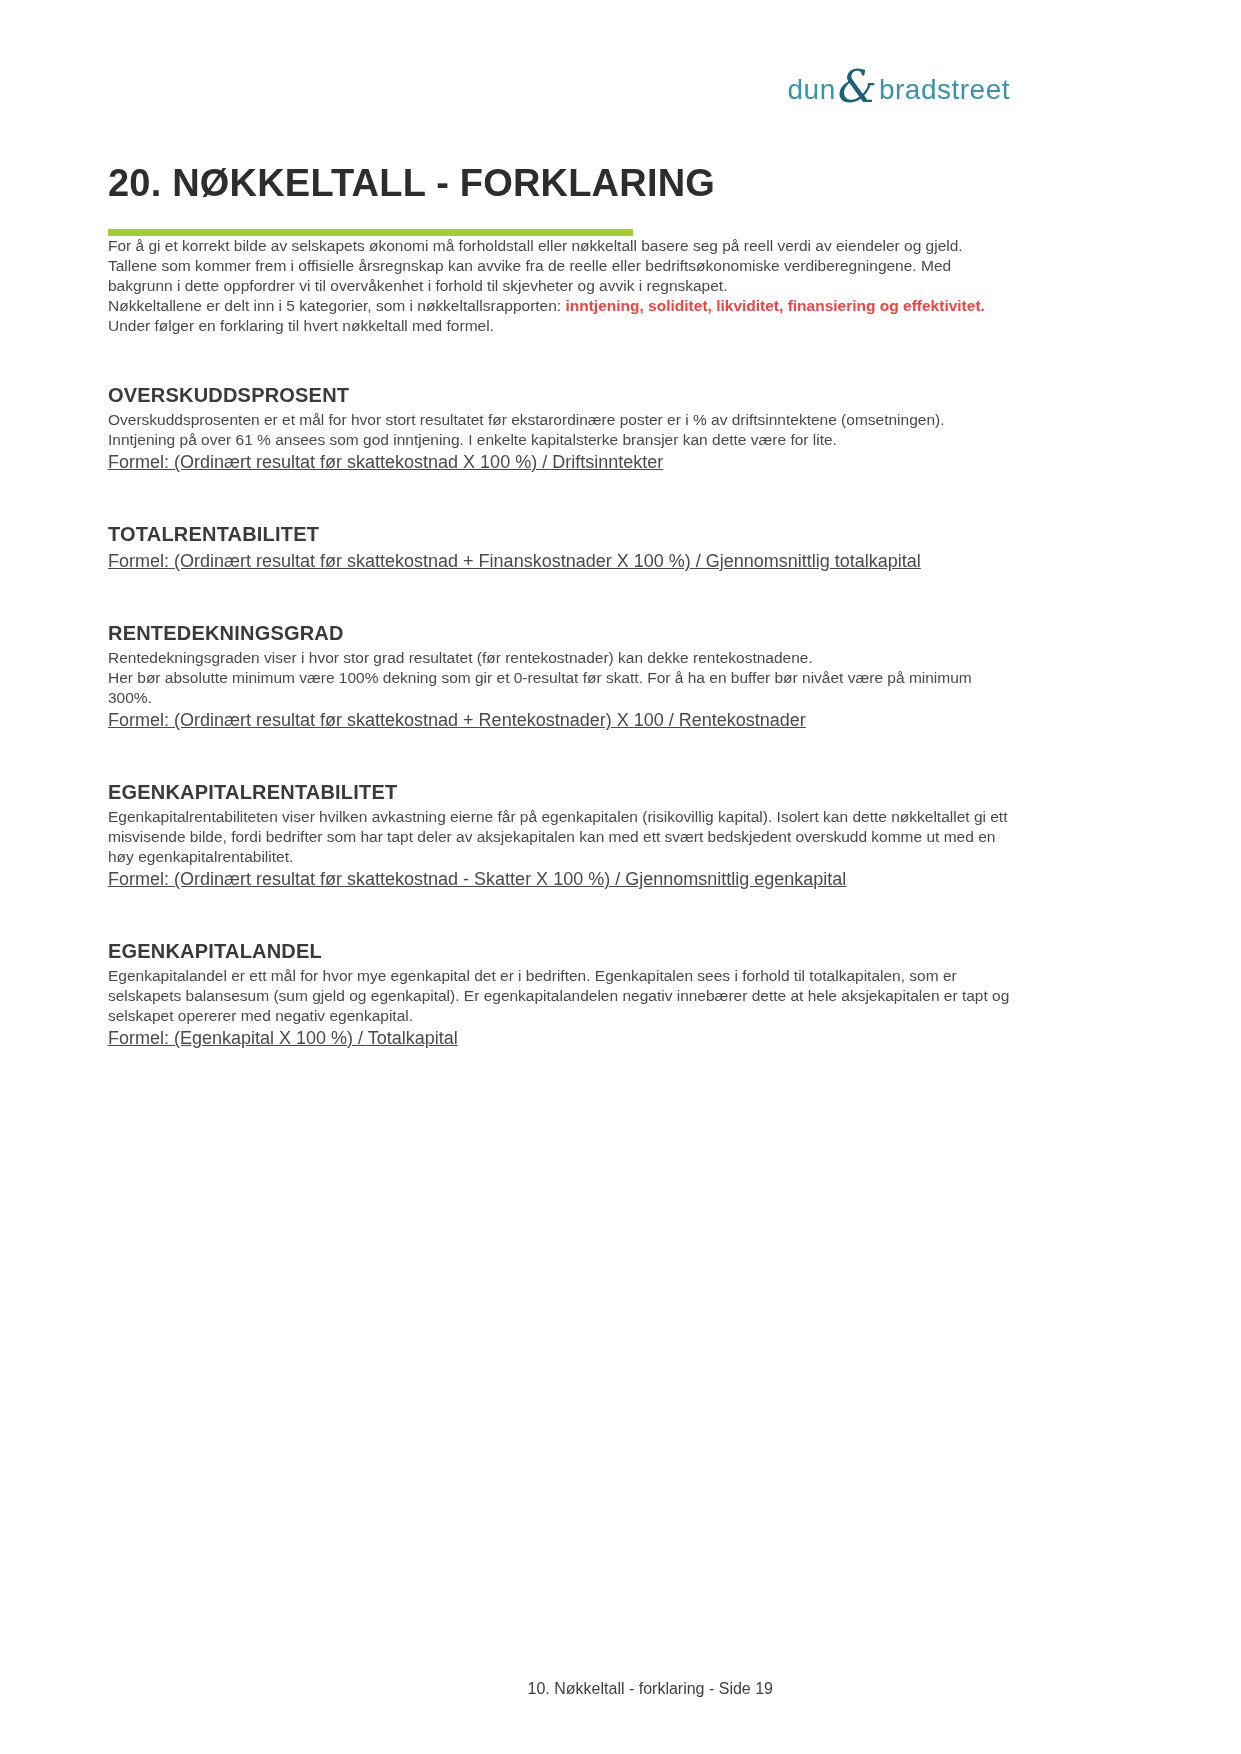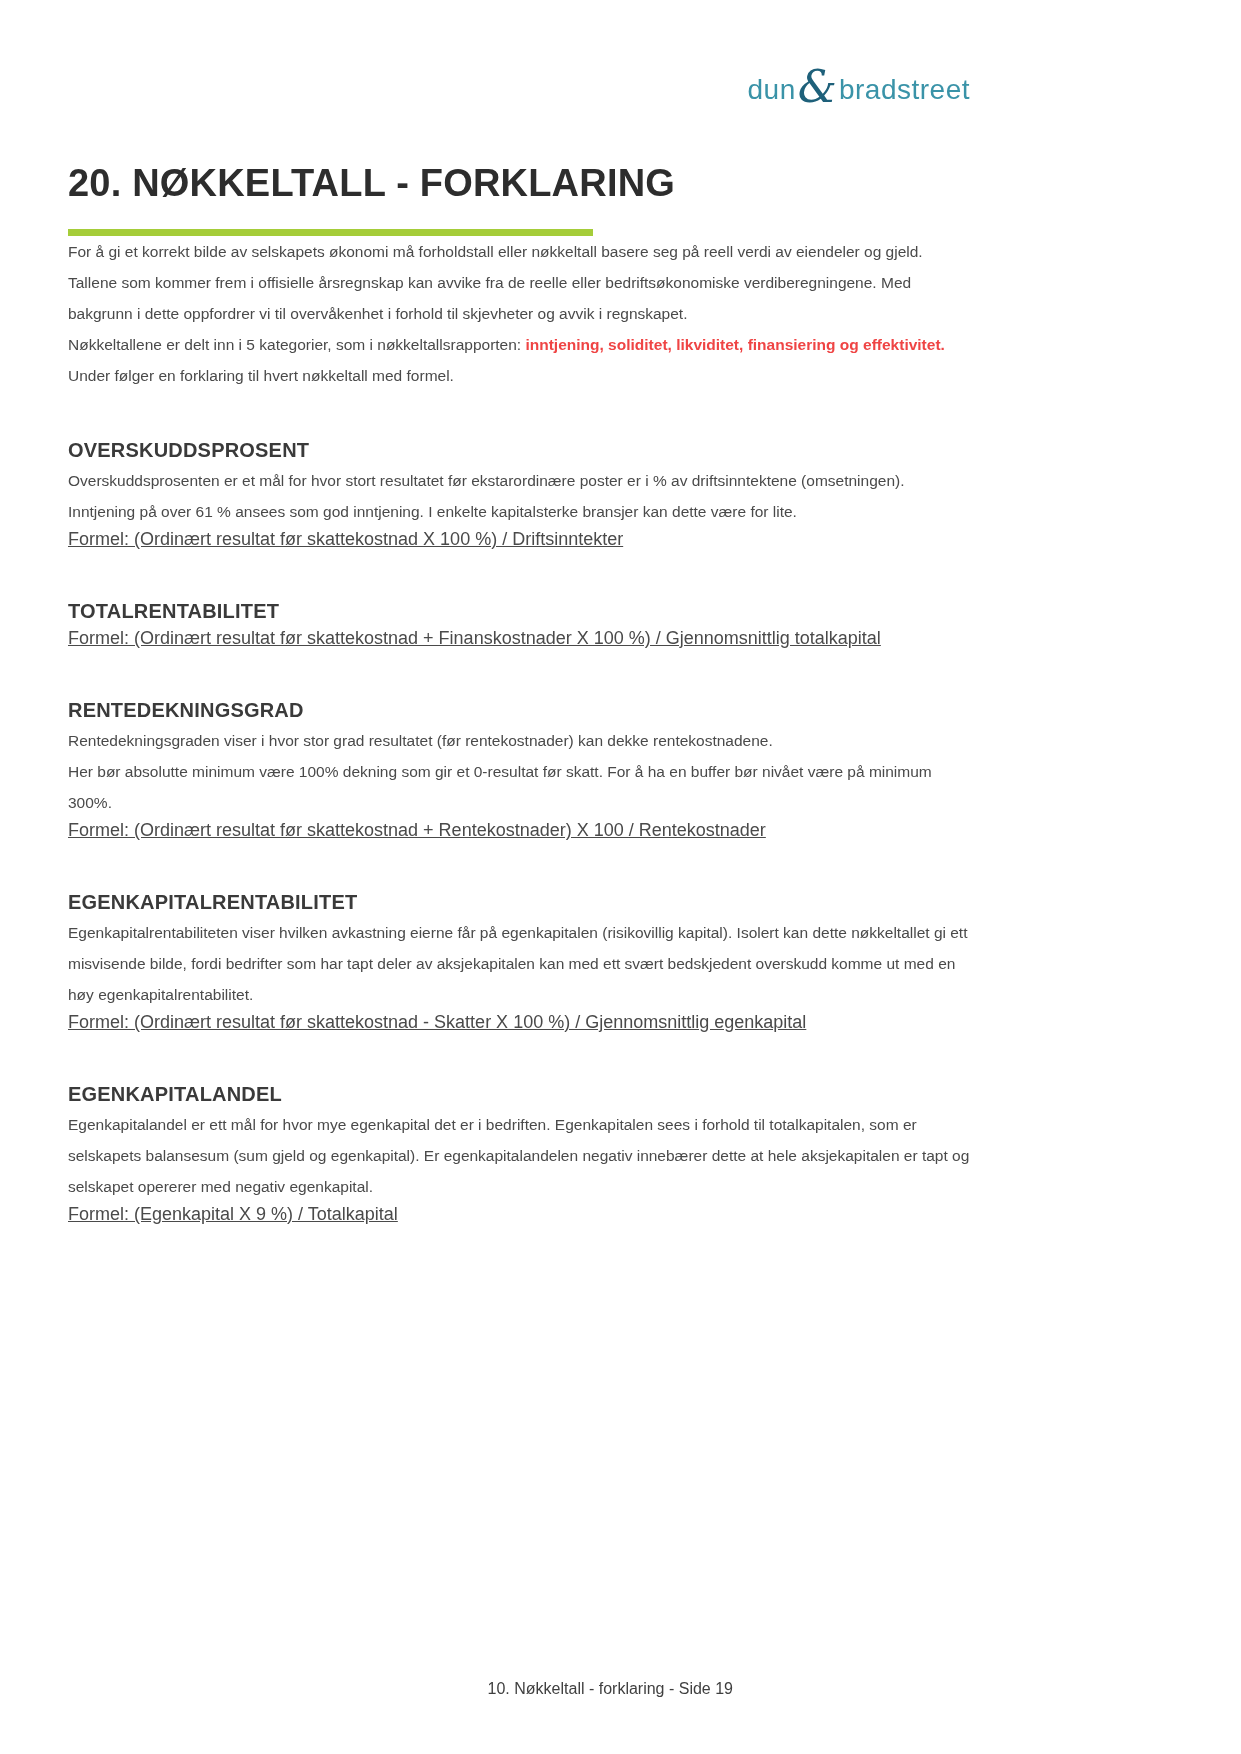--- a/index.html
+++ b/index.html
@@ -4,20 +4,21 @@
 <style>
   html, body { margin: 0; padding: 0; background: #ffffff; }
   .page {
     position: relative;
     width: 1024px;
     height: 1754px;
     background: #ffffff;
     font-family: "Liberation Sans", sans-serif;
     color: #4a4a4a;
     overflow: hidden;
+    margin-left: 40px;
   }
   .content {
     position: absolute;
     left: 68px;
     top: 0;
     width: 902px;
   }
   .logo-row {
     display: flex;
     justify-content: flex-end;
@@ -46,21 +47,21 @@
     color: #2d2d2d;
     letter-spacing: 0.2px;
   }
   .accent-bar {
     margin-top: 24px;
     width: 525px;
     height: 7px;
   }
   p.body {
     font-size: 15.5px;
-    line-height: 31px;
+    line-height: 20px;
     margin: 0;
     white-space: pre-line;
   }
   .intro-p1 { margin-top: 72px; }
   .intro-p2 { margin-top: 25px; }
   .intro-p2 strong { color: #ef4444; }
   section.kpi { margin-top: 48px; }
   h2.kpi-heading {
     font-size: 20px;
     font-weight: bold;
@@ -121,19 +122,19 @@
 
     <section class="kpi">
       <h2 class="kpi-heading">EGENKAPITALRENTABILITET</h2>
       <p class="body">Egenkapitalrentabiliteten viser hvilken avkastning eierne får på egenkapitalen (risikovillig kapital). Isolert kan dette nøkkeltallet gi ett misvisende bilde, fordi bedrifter som har tapt deler av aksjekapitalen kan med ett svært bedskjedent overskudd komme ut med en høy egenkapitalrentabilitet.</p>
       <p class="formula">Formel: (Ordinært resultat før skattekostnad - Skatter X 100 %) / Gjennomsnittlig egenkapital</p>
     </section>
 
     <section class="kpi">
       <h2 class="kpi-heading">EGENKAPITALANDEL</h2>
       <p class="body">Egenkapitalandel er ett mål for hvor mye egenkapital det er i bedriften. Egenkapitalen sees i forhold til totalkapitalen, som er selskapets balansesum (sum gjeld og egenkapital). Er egenkapitalandelen negativ innebærer dette at hele aksjekapitalen er tapt og selskapet opererer med negativ egenkapital.</p>
-      <p class="formula">Formel: (Egenkapital X 9 %) / Totalkapital</p>
+      <p class="formula">Formel: (Egenkapital X 100 %) / Totalkapital</p>
     </section>
 
   </div>
 
   <div class="footer">10. Nøkkeltall - forklaring - Side 19</div>
 </div>
 
 </body></html>

